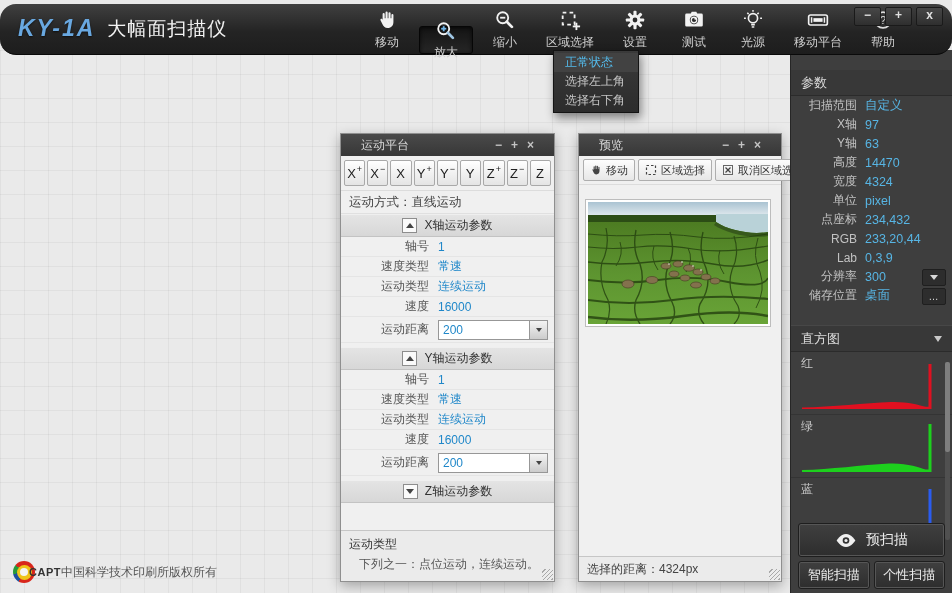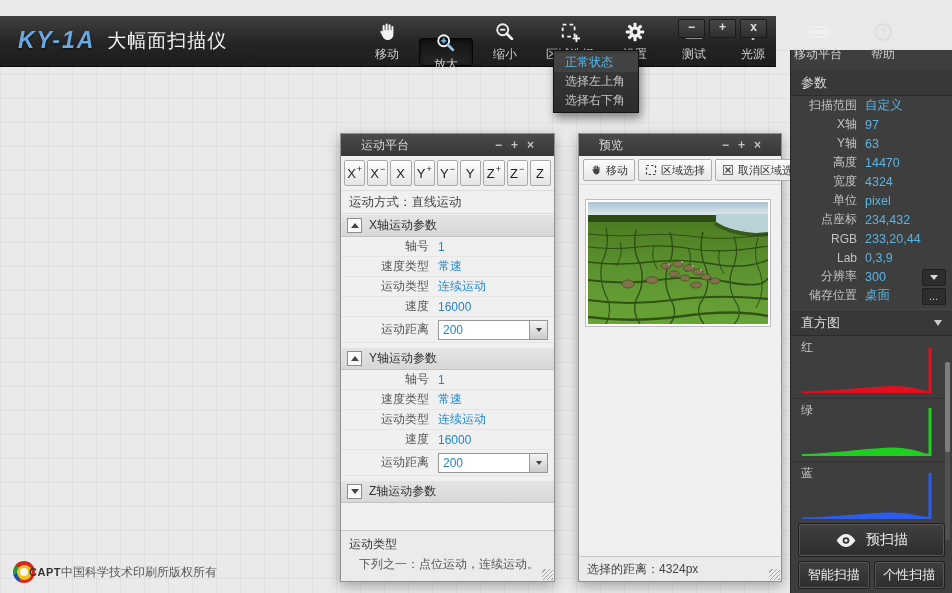--- a/index.html
+++ b/index.html
@@ -1,21 +1,21 @@
 <!DOCTYPE html>
 <html><head>
 <meta charset="utf-8">
 <style>
   html,body{margin:0;padding:0;}
   body{width:952px;height:593px;overflow:hidden;font-family:"Liberation Sans","DejaVu Sans",sans-serif;}
   .app{position:relative;width:952px;height:593px;background:#e9e9e9;overflow:hidden;}
 
   
-  .topbar{position:absolute;left:0;top:16px;width:776px;height:50px;
-    background:linear-gradient(#404040,#242424 55%,#1d1d1d);border-bottom:1px solid #0a0a0a;z-index:30;}
+  .topbar{position:absolute;left:0;top:4px;width:952px;height:50px;
+    background:linear-gradient(#404040,#242424 55%,#1d1d1d);border-bottom:1px solid #0a0a0a;z-index:30;border-radius:16px;}
   .logo-area{position:absolute;left:18px;top:11px;display:flex;align-items:center;gap:12px;}
   .logo-text{font-size:23px;font-weight:bold;font-style:italic;letter-spacing:2px;color:#69a8e0;
     text-shadow:0 1px 2px rgba(0,0,0,.6);}
   .app-title{font-size:19px;color:#f2f2f2;letter-spacing:1px;}
   .toolbar{position:absolute;left:360px;top:0;height:50px;display:flex;align-items:stretch;gap:5px;}
   .tb-item{display:flex;flex-direction:column;align-items:center;justify-content:center;gap:2px;
     padding:2px 9px;min-width:36px;cursor:pointer;}
   .tb-item .icon{width:24px;height:24px;display:flex;align-items:center;justify-content:center;}
   .tb-item .lbl{font-size:12px;color:#cfcfcf;white-space:nowrap;}
   .tb-item.active{background:linear-gradient(#141414,#262626);border:1px solid #060606;border-radius:3px;
@@ -58,21 +58,21 @@
 
   
   .motion{left:340px;top:133px;width:213px;height:447px;}
   .axis-row{display:flex;gap:2px;padding:4px 3px;border-bottom:1px solid #dcdcdc;}
   .ax-btn{flex:1;height:24px;background:linear-gradient(#ffffff,#e4e4e4);border:1px solid #a9a9a9;
     border-radius:2px;font-size:13px;color:#222;display:flex;align-items:center;justify-content:center;cursor:pointer;}
   .ax-btn sup{font-size:9px;line-height:0;margin-left:1px;position:relative;top:-4px;}
   .mode-row{height:22px;line-height:22px;padding:0 8px;font-size:12.5px;color:#444;border-bottom:1px solid #e0e0e0;}
   .sec-hdr{height:21px;margin-top:4px;background:linear-gradient(#e4e4e4,#d7d7d7);
     border-top:1px solid #efefef;border-bottom:1px solid #c3c3c3;
-    display:flex;align-items:center;gap:7px;padding:0 6px;font-size:12px;color:#333;}
+    display:flex;align-items:center;gap:7px;padding:0 6px;font-size:12px;color:#333;justify-content:center;}
   .fold{width:13px;height:13px;background:#fafafa;border:1px solid #8d8d8d;
     display:flex;align-items:center;justify-content:center;cursor:pointer;}
   .tri-up{width:0;height:0;border-left:4px solid transparent;border-right:4px solid transparent;border-bottom:5px solid #444;}
   .tri-dn{width:0;height:0;border-left:4px solid transparent;border-right:4px solid transparent;border-top:5px solid #444;}
   .p-row{height:19px;display:flex;align-items:center;font-size:12px;border-bottom:1px solid #e5e5e5;}
   .p-row .pl{flex:0 0 88px;text-align:right;color:#555;}
   .p-row .pv{margin-left:9px;color:#1f87c9;}
   .combo-row{height:25px;display:flex;align-items:center;font-size:12px;border-bottom:1px solid #e5e5e5;}
   .combo-row .pl{flex:0 0 88px;text-align:right;color:#555;}
   .combo{flex:1;height:18px;margin:0 6px 0 9px;background:#fff;border:1px solid #979797;
@@ -543,21 +543,21 @@
       <span class="s-ctl">
           <span class="tri-dn-w"></span>
         </span>
     </div>
     <div class="s-row">
       <span class="sl">储存位置</span>
       <span class="sv">桌面</span>
       <span class="s-ctl dots">…</span>
     </div>
 
-    <div class="side-hdr" style="margin-top:4px;">
+    <div class="side-hdr" style="margin-top:20px;">
       <span>直方图</span>
       <span class="hdr-tri"></span>
     </div>
 
     <div class="hist-block">
       <span class="hl">红</span>
       <svg width="138" height="52" viewBox="0 0 138 52">
         <path d="M3 50 L3 48.5 C34 48 66 44 92 43 C108 42.5 120 46 127 47.8 L129.5 47.8 L129.5 5 L132.5 5 L132.5 50 Z" fill="#e01020"></path>
       </svg>
     </div>

